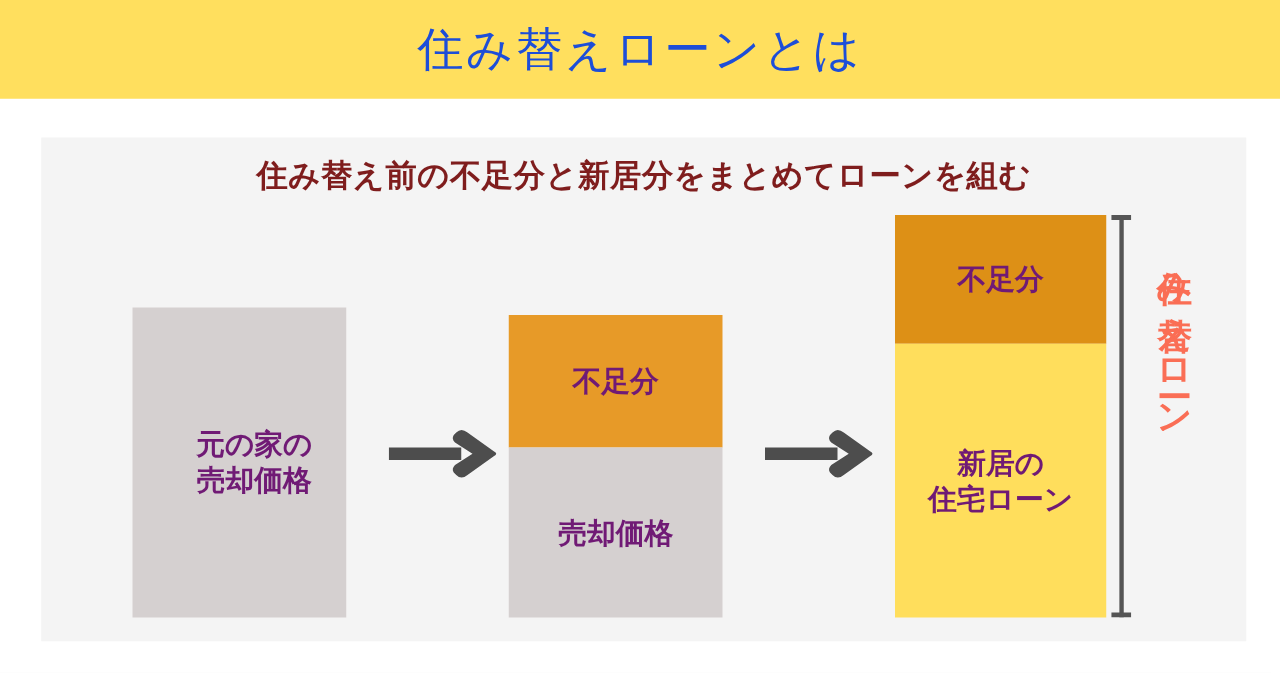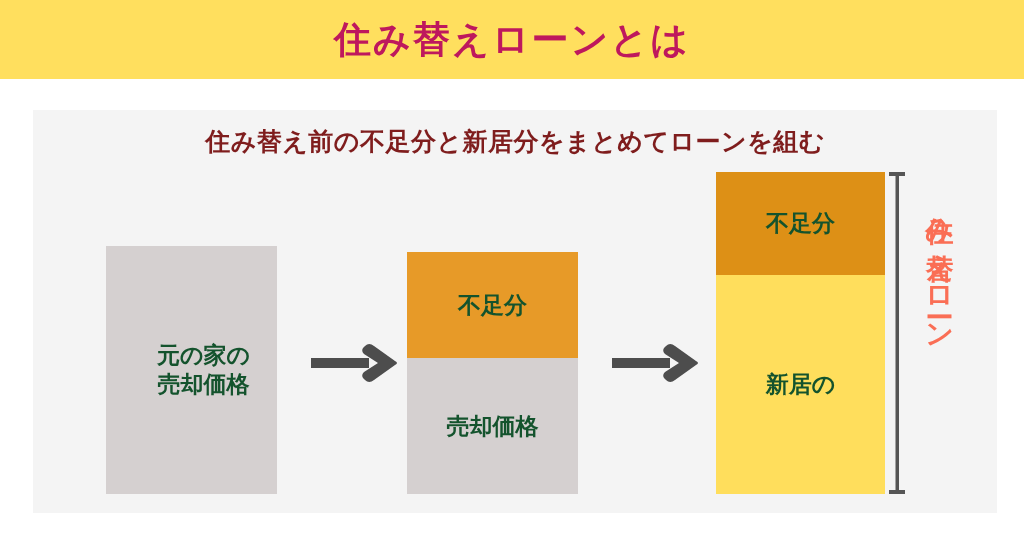--- a/index.html
+++ b/index.html
@@ -26,23 +26,23 @@
     left: 0;
     top: 0;
     width: 1024px;
     height: 79px;
     background: #ffdf5e;
     display: flex;
     align-items: center;
     justify-content: center;
   }
   .header-title {
-    color: #be185d;
+    color: #1d4ed8;
     font-size: 37px;
-    font-weight: bold;
+    font-weight: normal;
     letter-spacing: 2px;
     line-height: 1;
     white-space: nowrap;
   }
 
   
   .panel {
     position: absolute;
     left: 33px;
     top: 110px;
@@ -69,21 +69,21 @@
   .bar {
     position: absolute;
     display: flex;
     flex-direction: column;
   }
   .seg {
     display: flex;
     align-items: center;
     justify-content: center;
     text-align: center;
-    color: #14532d;
+    color: #701a75;
     font-size: 23px;
     font-weight: bold;
     line-height: 1.25;
     box-sizing: border-box;
   }
   .seg-gray-light  { background: #d5d0d0; }
   .seg-gray-light2 { background: #d5d0d0; }
   .seg-orange      { background: #e79a28; }
   .seg-orange-dark { background: #dd9016; }
   .seg-yellow      { background: #ffde5c; }
@@ -196,20 +196,21 @@
       </svg>
     </div>
 
     <div class="bar" id="bar-new" style="left:683px; top:62px;">
       <div class="seg seg-orange-dark seg-shortfall">
         <span>不足分</span>
       </div>
       <div class="seg seg-yellow seg-newloan">
         <span>
           <span>新居の</span><br>
+          <span>住宅ローン</span>
         </span>
       </div>
     </div>
 
     <div class="bracket" style="left:856px; top:62px;">
       <svg viewBox="0 0 16 322" xmlns="http://www.w3.org/2000/svg" aria-hidden="true">
         <rect x="6.5" y="0" width="3.5" height="322" fill="#555555"></rect>
         <rect x="0" y="0" width="16" height="4" fill="#555555"></rect>
         <rect x="0" y="318" width="16" height="4" fill="#555555"></rect>
       </svg>

